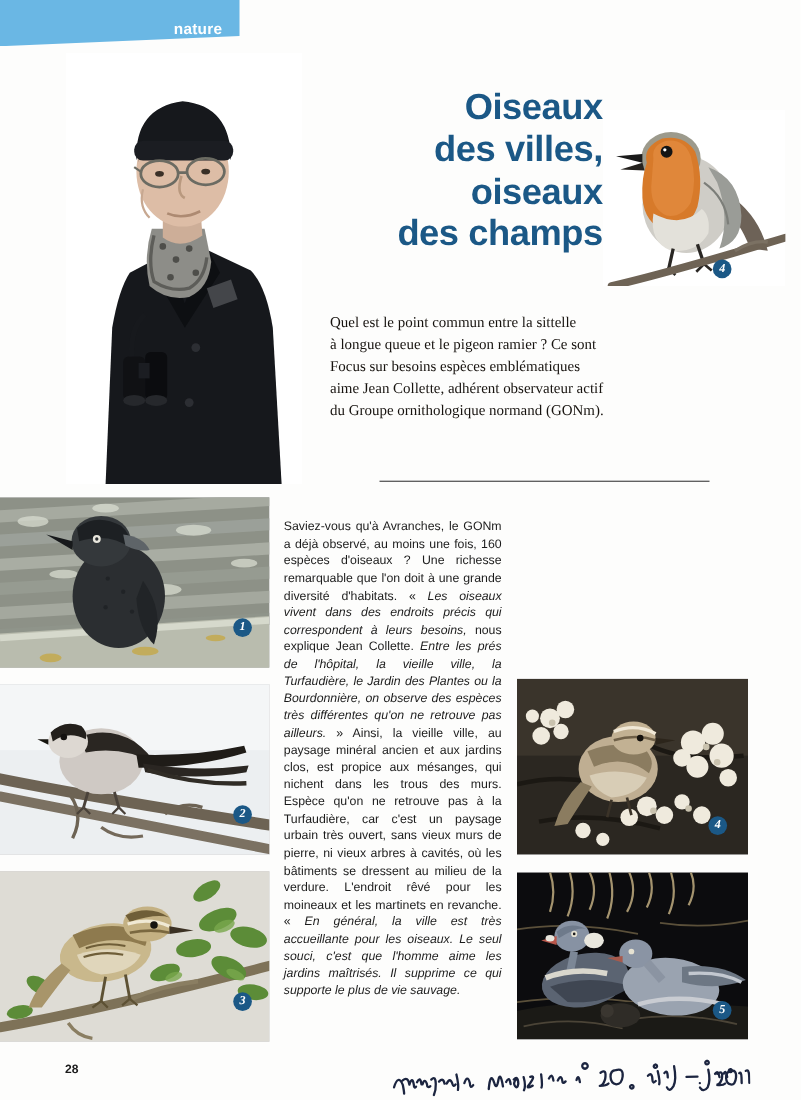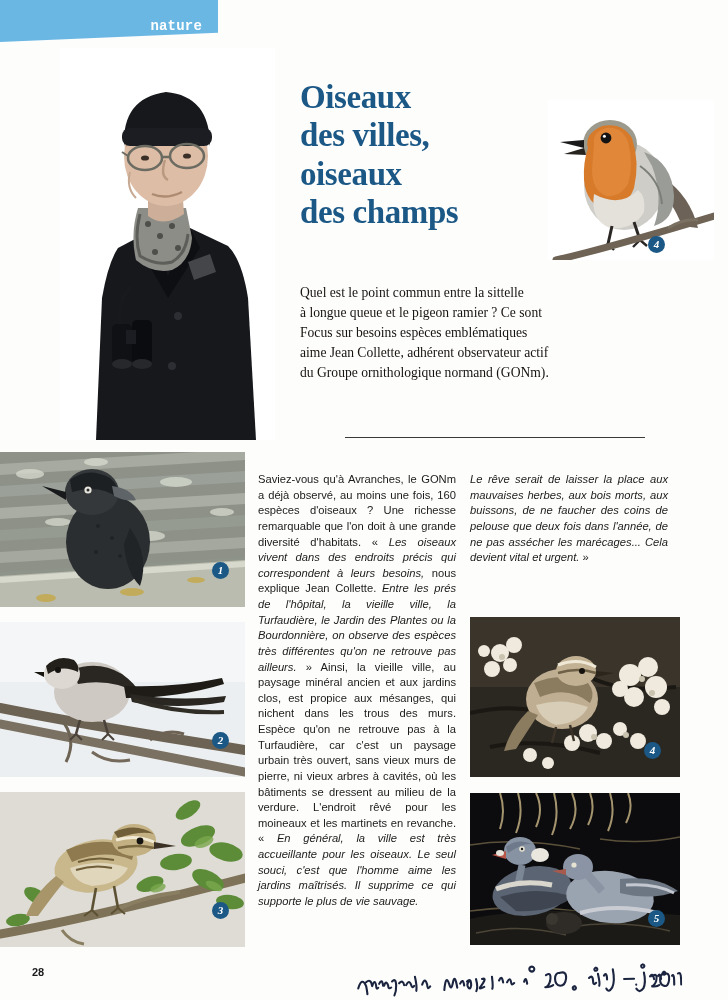--- a/index.html
+++ b/index.html
@@ -22,38 +22,39 @@
     background: #6ab7e4;
     clip-path: polygon(0 0, 100% 0, 100% 78%, 0 100%);
     display: flex; align-items: flex-start; justify-content: flex-end;
   }
   .banner-label {
     color: #ffffff;
     font-weight: bold;
     font-size: 14px;
     letter-spacing: .2px;
     padding: 18px 16px 0 0;
-    font-family: Liberation Mono, monospace;
+    font-family: Liberation Sans, sans-serif;
     margin-left: 48px;
   }
 
   
   .portrait {
     position: absolute; left: 60px; top: 48px;
     width: 215px; height: 392px;
     overflow: hidden;
   }
   .portrait svg { display:block; }
 
   
   .title {
-    position: absolute; left: 300px; top: 78px;
+    position: absolute; left: 288px; top: 78px;
     width: 260px;
+    text-align: right;
     color: #1b5886;
-    font-family: Liberation Serif, serif;
+    font-family: Liberation Sans, sans-serif;
     font-weight: bold;
     font-size: 33px;
     line-height: 1.16;
     letter-spacing: -.4px;
   }
   .title-line { display: block; white-space: nowrap; }
 
   
   .robin {
     position: absolute; left: 548px; top: 100px;
@@ -120,21 +121,21 @@
   }
   .m1 { left: 212px; top: 562px; }
   .m2 { left: 212px; top: 732px; }
   .m3 { left: 212px; top: 902px; }
   .m4 { left: 648px; top: 236px; }
   .m5 { left: 648px; top: 910px; }
   .m6 { left: 644px; top: 742px; }
 
   
   .page-number {
-    position: absolute; left: 32px; top: 966px;
+    position: absolute; left: 59px; top: 966px;
     font-family: "Liberation Sans", sans-serif;
     font-size: 11px; font-weight: bold;
     color: #1b1b1b;
   }
   .handnote {
     position: absolute; left: 352px; top: 958px;
     width: 330px; height: 40px;
     color: #1c2540;
     font-family: "DejaVu Serif", serif;
     font-style: italic;
@@ -377,23 +378,20 @@
       <path d="M92 118 L84 124 M92 118 L98 124" stroke="#5d5134" stroke-width="2" fill="none"></path>
       <path d="M118 116 L111 122 M118 116 L125 122" stroke="#5d5134" stroke-width="2" fill="none"></path>
     </svg>
   </div>
   <div class="marker m3">3</div>
 
   <div class="col col-mid">
     <p><span>Saviez-vous qu'à Avranches, le GONm a déjà observé, au moins une fois, 160 espèces d'oiseaux ? Une richesse remarquable que l'on doit à une grande diversité d'habitats. « </span><em>Les oiseaux vivent dans des endroits précis qui correspondent à leurs besoins,</em><span> nous explique Jean Collette. </span><em>Entre les prés de l'hôpital, la vieille ville, la Turfaudière, le Jardin des Plantes ou la Bourdonnière, on observe des espèces très différentes qu'on ne retrouve pas ailleurs.</em><span> » Ainsi, la vieille ville, au paysage minéral ancien et aux jardins clos, est propice aux mésanges, qui nichent dans les trous des murs. Espèce qu'on ne retrouve pas à la Turfaudière, car c'est un paysage urbain très ouvert, sans vieux murs de pierre, ni vieux arbres à cavités, où les bâtiments se dressent au milieu de la verdure. L'endroit rêvé pour les moineaux et les martinets en revanche. « </span><em>En général, la ville est très accueillante pour les oiseaux. Le seul souci, c'est que l'homme aime les jardins maîtrisés. Il supprime ce qui supporte le plus de vie sauvage.</em></p>
   </div>
 
-  <div class="col col-right">
-    <p><em>Le rêve serait de laisser la place aux mauvaises herbes, aux bois morts, aux buissons, de ne faucher des coins de pelouse que deux fois dans l'année, de ne pas assécher les marécages... Cela devient vital et urgent.</em><span> »</span></p>
-  </div>
 
   <div class="photo p4">
     <svg width="210" height="160" viewBox="0 0 210 160">
       <rect width="210" height="160" fill="#2b2721"></rect>
       <rect width="210" height="70" fill="#3a342b"></rect>
 
       <g stroke="#1b1813" stroke-width="4" fill="none">
         <path d="M0 96 Q50 84 96 102"></path>
           <path d="M120 60 Q150 76 206 70"></path>
         <path d="M20 130 Q70 120 130 136"></path>

